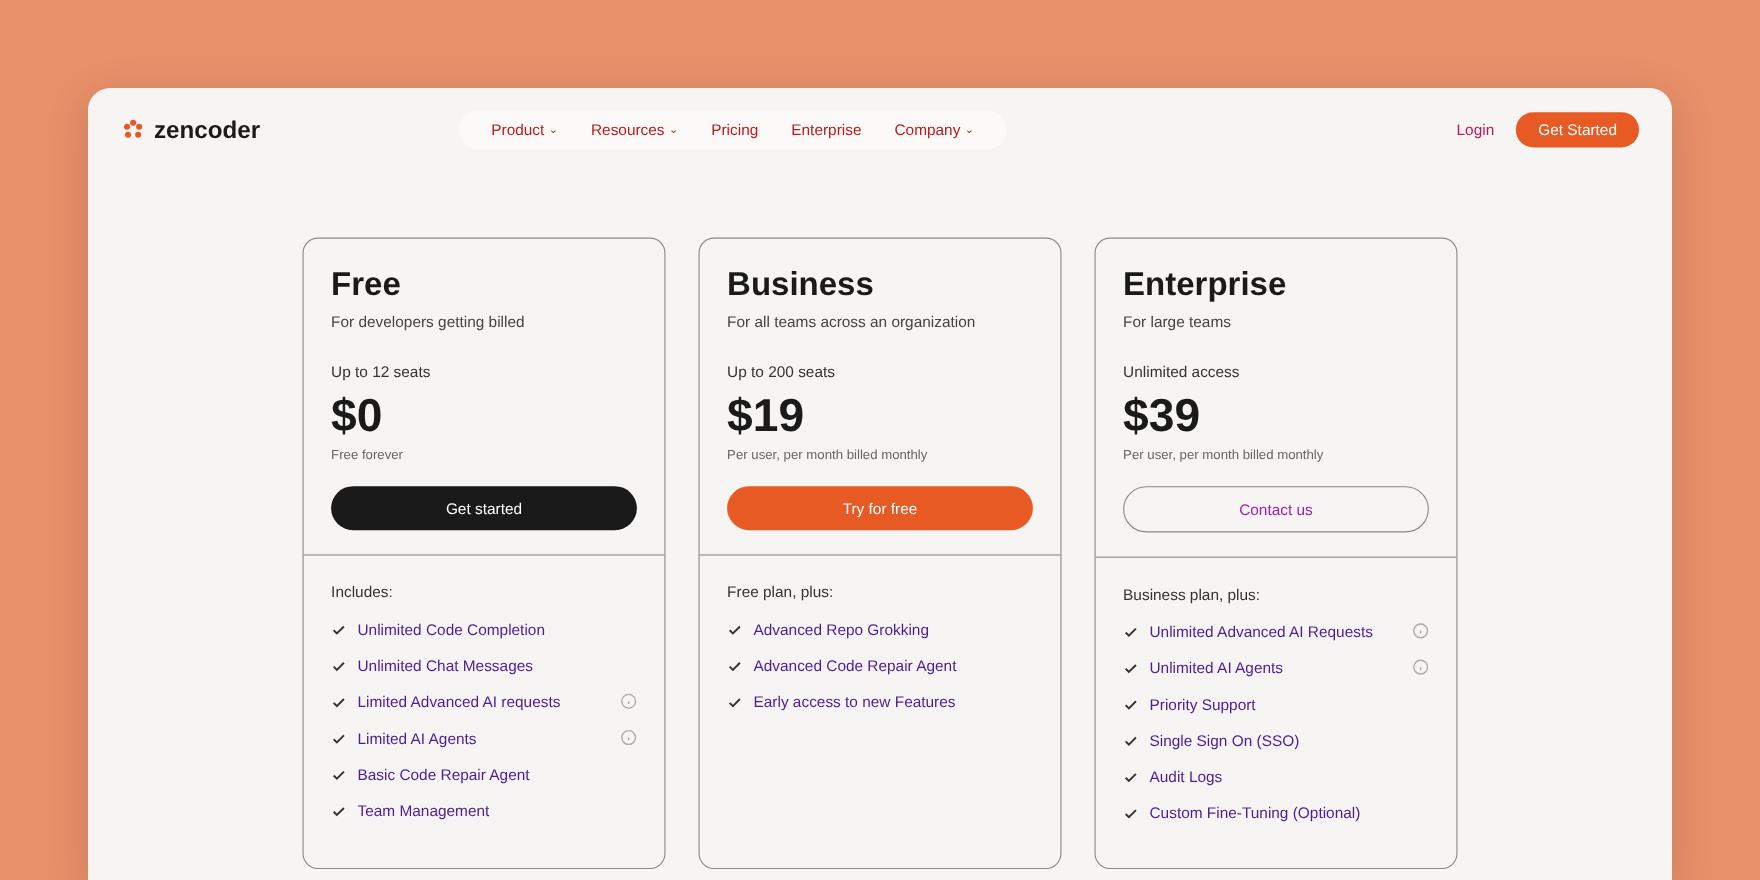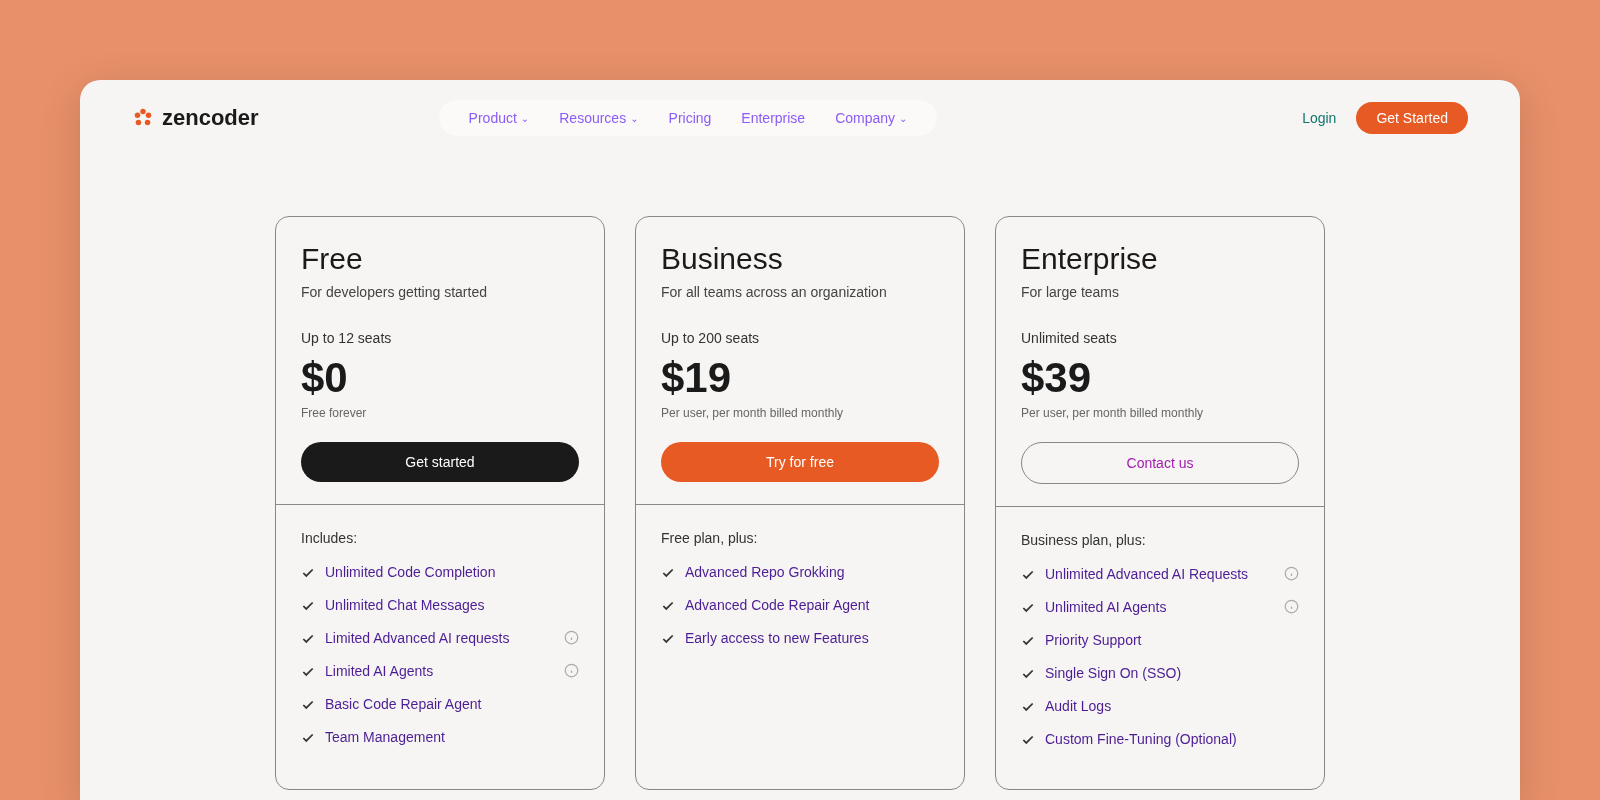--- a/index.html
+++ b/index.html
@@ -1,32 +1,32 @@
 <!DOCTYPE html>
 <html><head>
 <meta charset="utf-8">
 <style>
 * { margin: 0; padding: 0; box-sizing: border-box; }
 body { font-family: -apple-system, BlinkMacSystemFont, "Segoe UI", Arial, sans-serif; background: #e8906a; padding: 20px; }
 .outer { background: #e8906a; border-radius: 20px; padding: 60px 60px 0 60px; height: 780px; overflow: hidden; }
 .window { background: #f6f5f3; border-radius: 20px 20px 0 0; height: 100%; overflow: hidden; box-shadow: 0 10px 40px rgba(0,0,0,0.15); }
-.header { display: flex; align-items: center; padding: 20px 52px; gap: 20px; }
+.header { display: flex; align-items: center; padding: 20px 30px; gap: 20px; }
 .logo { display: flex; align-items: center; gap: 8px; font-size: 22px; font-weight: 600; color: #1a1a1a; }
 .logo-mark { width: 22px; height: 22px; position: relative; }
 .logo-mark svg { width: 22px; height: 22px; }
 .nav { display: flex; gap: 30px; margin-left: 160px; background: rgba(255,255,255,0.5); padding: 10px 30px; border-radius: 30px; }
-.nav-item { font-size: 14px; color: #8b5cf6; cursor: pointer; display: flex; align-items: center; gap: 4px; }
+.nav-item { font-size: 14px; color: #b91c1c; cursor: pointer; display: flex; align-items: center; gap: 4px; }
 .chevron { font-size: 10px; }
 .header-right { margin-left: auto; display: flex; align-items: center; gap: 20px; }
-.login { font-size: 14px; color: #0f766e; cursor: pointer; }
+.login { font-size: 14px; color: #be185d; cursor: pointer; }
 .get-started-btn { background: #e85a24; color: #fff; padding: 8px 20px; border-radius: 20px; font-size: 14px; font-weight: 500; border: none; cursor: pointer; }
 .pricing { display: flex; gap: 30px; padding: 60px 40px 10px; justify-content: center; }
 .card { border: 1px solid #888; border-radius: 14px; width: 330px; background: #f6f5f3; }
 .card-top { padding: 25px 25px 22px; }
-.plan-name { font-size: 30px; font-weight: 400; color: #1a1a1a; margin-bottom: 8px; }
+.plan-name { font-size: 30px; font-weight: 700; color: #1a1a1a; margin-bottom: 8px; }
 .plan-desc { font-size: 14px; color: #444; margin-bottom: 30px; }
 .seats { font-size: 14px; color: #333; margin-bottom: 8px; }
 .price { font-size: 42px; font-weight: 600; color: #1a1a1a; margin-bottom: 4px; }
 .billing { font-size: 12px; color: #666; margin-bottom: 22px; }
 .cta { width: 100%; padding: 12px; border-radius: 25px; font-size: 14px; font-weight: 500; border: none; cursor: pointer; }
 .cta-dark { background: #1a1a1a; color: #fff; }
 .cta-orange { background: #e85a24; color: #fff; }
 .cta-outline { background: transparent; color: #a21caf; border: 1px solid #888; }
 .card-bottom { border-top: 1px solid #888; padding: 25px; }
 .includes-label { font-size: 14px; color: #333; margin-bottom: 18px; }
@@ -62,21 +62,21 @@
           <span class="nav-item">Enterprise</span>
           <span class="nav-item">Company<span class="chevron">⌄</span></span>
         </div>
       <div class="header-right">
         <span class="login">Login</span>
         <button class="get-started-btn">Get Started</button>
       </div>
     </div>
     <div class="pricing" id="pricing">
         <div class="card">
-          <div class="card-top"><div class="plan-name">Free</div><div class="plan-desc">For developers getting started</div><div class="seats">Up to 12 seats</div><div class="price">$0</div><div class="billing">Free forever</div><button class="cta cta-dark">Get started</button></div>
+          <div class="card-top"><div class="plan-name">Free</div><div class="plan-desc">For developers getting billed</div><div class="seats">Up to 12 seats</div><div class="price">$0</div><div class="billing">Free forever</div><button class="cta cta-dark">Get started</button></div>
           <div class="card-bottom">
             <div class="includes-label">Includes:</div>
             <div class="feature">
               <span class="check"><svg width="14" height="14" viewBox="0 0 24 24" fill="none" stroke="#333" stroke-width="3">
                   <polyline points="20 6 9 17 4 12"></polyline>
                 </svg></span>
               <span class="feature-text">Unlimited Code Completion</span>
             </div>
             <div class="feature">
               <span class="check"><svg width="14" height="14" viewBox="0 0 24 24" fill="none" stroke="#333" stroke-width="3">
@@ -138,21 +138,21 @@
             </div>
             <div class="feature">
               <span class="check"><svg width="14" height="14" viewBox="0 0 24 24" fill="none" stroke="#333" stroke-width="3">
                   <polyline points="20 6 9 17 4 12"></polyline>
                 </svg></span>
               <span class="feature-text">Early access to new Features</span>
             </div>
           </div>
         </div>
         <div class="card">
-          <div class="card-top"><div class="plan-name">Enterprise</div><div class="plan-desc">For large teams</div><div class="seats">Unlimited seats</div><div class="price">$39</div><div class="billing">Per user, per month billed monthly</div><button class="cta cta-outline">Contact us</button></div>
+          <div class="card-top"><div class="plan-name">Enterprise</div><div class="plan-desc">For large teams</div><div class="seats">Unlimited access</div><div class="price">$39</div><div class="billing">Per user, per month billed monthly</div><button class="cta cta-outline">Contact us</button></div>
           <div class="card-bottom">
             <div class="includes-label">Business plan, plus:</div>
             <div class="feature">
               <span class="check"><svg width="14" height="14" viewBox="0 0 24 24" fill="none" stroke="#333" stroke-width="3">
                   <polyline points="20 6 9 17 4 12"></polyline>
                 </svg></span>
               <span class="feature-text">Unlimited Advanced AI Requests</span>
               <span class="info-icon"><svg width="15" height="15" viewBox="0 0 24 24" fill="none" stroke="#aaa" stroke-width="2">
                   <circle cx="12" cy="12" r="10"></circle>
                   <line x1="12" y1="16" x2="12" y2="12"></line>

